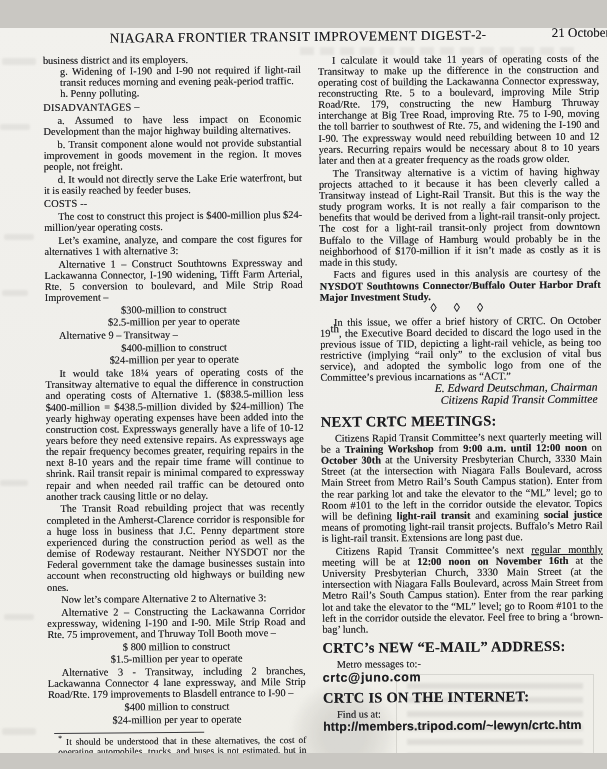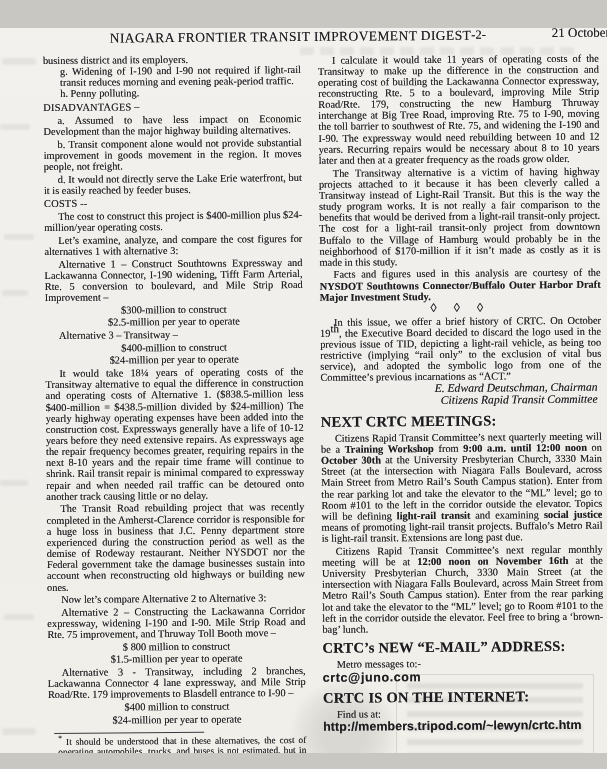--- a/index.html
+++ b/index.html
@@ -37,21 +37,21 @@
   .footnote{font-size:9.3px;line-height:10.2px;text-indent:0;padding-left:10px;}
   .footnote sup{font-size:7.5px;}
   .diamonds{text-align:center;text-indent:0;font-size:12.5px;letter-spacing:7px;margin:1px 0;color:#2a2a2e;}
   .sig{text-align:right;font-style:italic;font-size:11.6px;line-height:12.6px;padding-right:4px;text-indent:0;}
   .heading{font-weight:bold;font-size:14.6px;line-height:17px;margin:5px 0 2px;text-indent:0;text-align:left;letter-spacing:0.2px;}
   .email,.url{font-family:"Liberation Sans", sans-serif;font-weight:bold;text-align:left;text-indent:0;}
   .email{font-size:12.5px;line-height:14px;margin:1px 0 2px;letter-spacing:0.6px;}
   .url{font-size:12.4px;line-height:14.5px;letter-spacing:0.1px;}
   .b{font-weight:bold;}
   .i{}
-  .u{}
+  .u{text-decoration:underline;}
   sup{font-size:11px;line-height:0;}
   
   .smudge{position:absolute;background:#8d8b86;opacity:0.13;filter:blur(1.2px);border-radius:2px;}
   .ghost-line{position:absolute;height:8px;background:repeating-linear-gradient(90deg,#8a8884 0 14px,transparent 14px 20px);opacity:0.12;filter:blur(1px);}
   .ghost-box{position:absolute;left:396px;top:646px;width:196px;height:100px;border:1px solid rgba(110,108,104,0.35);opacity:0.55;}
   .ghost-box-inner{position:absolute;inset:8px 10px;background:repeating-linear-gradient(180deg,rgba(130,128,124,0.28) 0 6px,transparent 6px 14px);filter:blur(1.3px);}
   .ghost-circle{position:absolute;left:288px;top:652px;width:112px;height:108px;border-radius:50%;
     background:radial-gradient(circle,rgba(140,138,132,0.22) 0 30%,rgba(140,138,132,0.10) 55%,transparent 70%);
     filter:blur(2px);}
 </style>
@@ -88,21 +88,21 @@
           <div class="blk label"><span>DISADVANTAGES –</span></div>
           <div class="blk p"><span>a.  Assumed to have less impact on Economic Development than the major highway building alternatives.</span></div>
           <div class="blk p"><span>b.  Transit component alone would not provide substantial improvement in goods movement in the region. It moves people, not freight.</span></div>
           <div class="blk p"><span>d.  It would not directly serve the Lake Erie waterfront, but it is easily reached by feeder buses.</span></div>
           <div class="blk label"><span>COSTS --</span></div>
           <div class="blk p"><span>The cost to construct this project is $400-million plus $24-million/year operating costs.</span></div>
           <div class="blk p"><span>Let’s examine, analyze, and compare the cost figures for alternatives 1 with alternative 3:</span></div>
           <div class="blk p"><span>Alternative 1 – Construct Southtowns Expressway and Lackawanna Connector, I-190 widening, Tifft Farm Arterial, Rte. 5 conversion to boulevard, and Mile Strip Road Improvement –</span></div>
           <div class="blk center"><span>$300-million to construct</span></div>
           <div class="blk center"><span>$2.5-million per year to operate</span></div>
-          <div class="blk p"><span>Alternative 3 – Transitway –</span></div>
+          <div class="blk p"><span>Alternative 9 – Transitway –</span></div>
           <div class="blk center"><span>$400-million to construct</span></div>
           <div class="blk center"><span>$24-million per year to operate</span></div>
           <div class="blk p"><span>It would take 18¼ years of operating costs of the Transitway alternative to equal the difference in construction </span><span class="i">and</span><span> operating costs of Alternative 1.  ($838.5-million less $400-million = $438.5-million divided by $24-million)  The yearly highway operating expenses have been added into the construction cost.  Expressways generally have a life of 10-12 years before they need extensive repairs.  As expressways age the repair frequency becomes greater, requiring repairs  in the next 8-10 years and the repair time frame will continue to shrink.  Rail transit repair is minimal compared to expressway repair and when needed rail traffic can be detoured onto another track causing little or no delay.</span></div>
           <div class="blk p"><span>The Transit Road rebuilding project that was recently completed in the Amherst-Clarence corridor is responsible for a huge loss in business that J.C. Penny department store experienced during the construction period as well as the demise of Rodeway restaurant.  Neither NYSDOT nor the Federal government take the damage businesses sustain into account when reconstructing old highways or building new ones.</span></div>
           <div class="blk p"><span>Now let’s compare Alternative 2 to Alternative 3:</span></div>
           <div class="blk p"><span>Alternative 2 – Constructing the Lackawanna Corridor expressway, widening I-190 and I-90. Mile Strip Road and Rte. 75 improvement, and Thruway Toll Booth move –</span></div>
           <div class="blk center"><span>$ 800 million to construct</span></div>
           <div class="blk center"><span>$1.5-million per year to operate</span></div>
           <div class="blk p"><span>Alternative 3 - Transitway, including 2 branches, Lackawanna Connector 4 lane expressway, and Mile Strip Road/Rte. 179 improvements to Blasdell entrance to I-90 –</span></div>
           <div class="blk center"><span>$400 million to construct</span></div>

